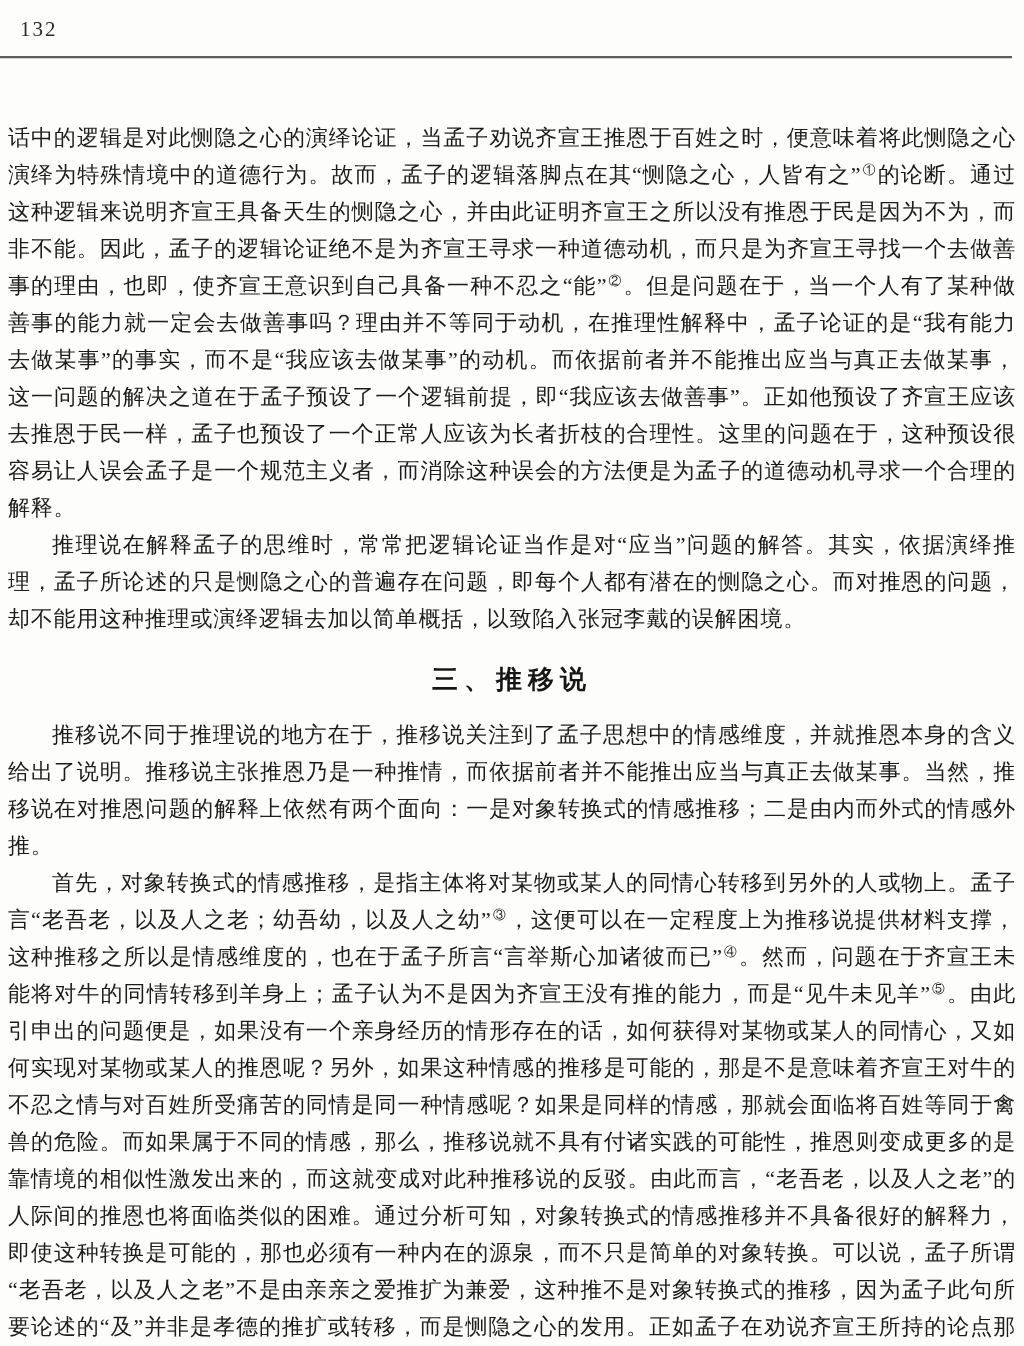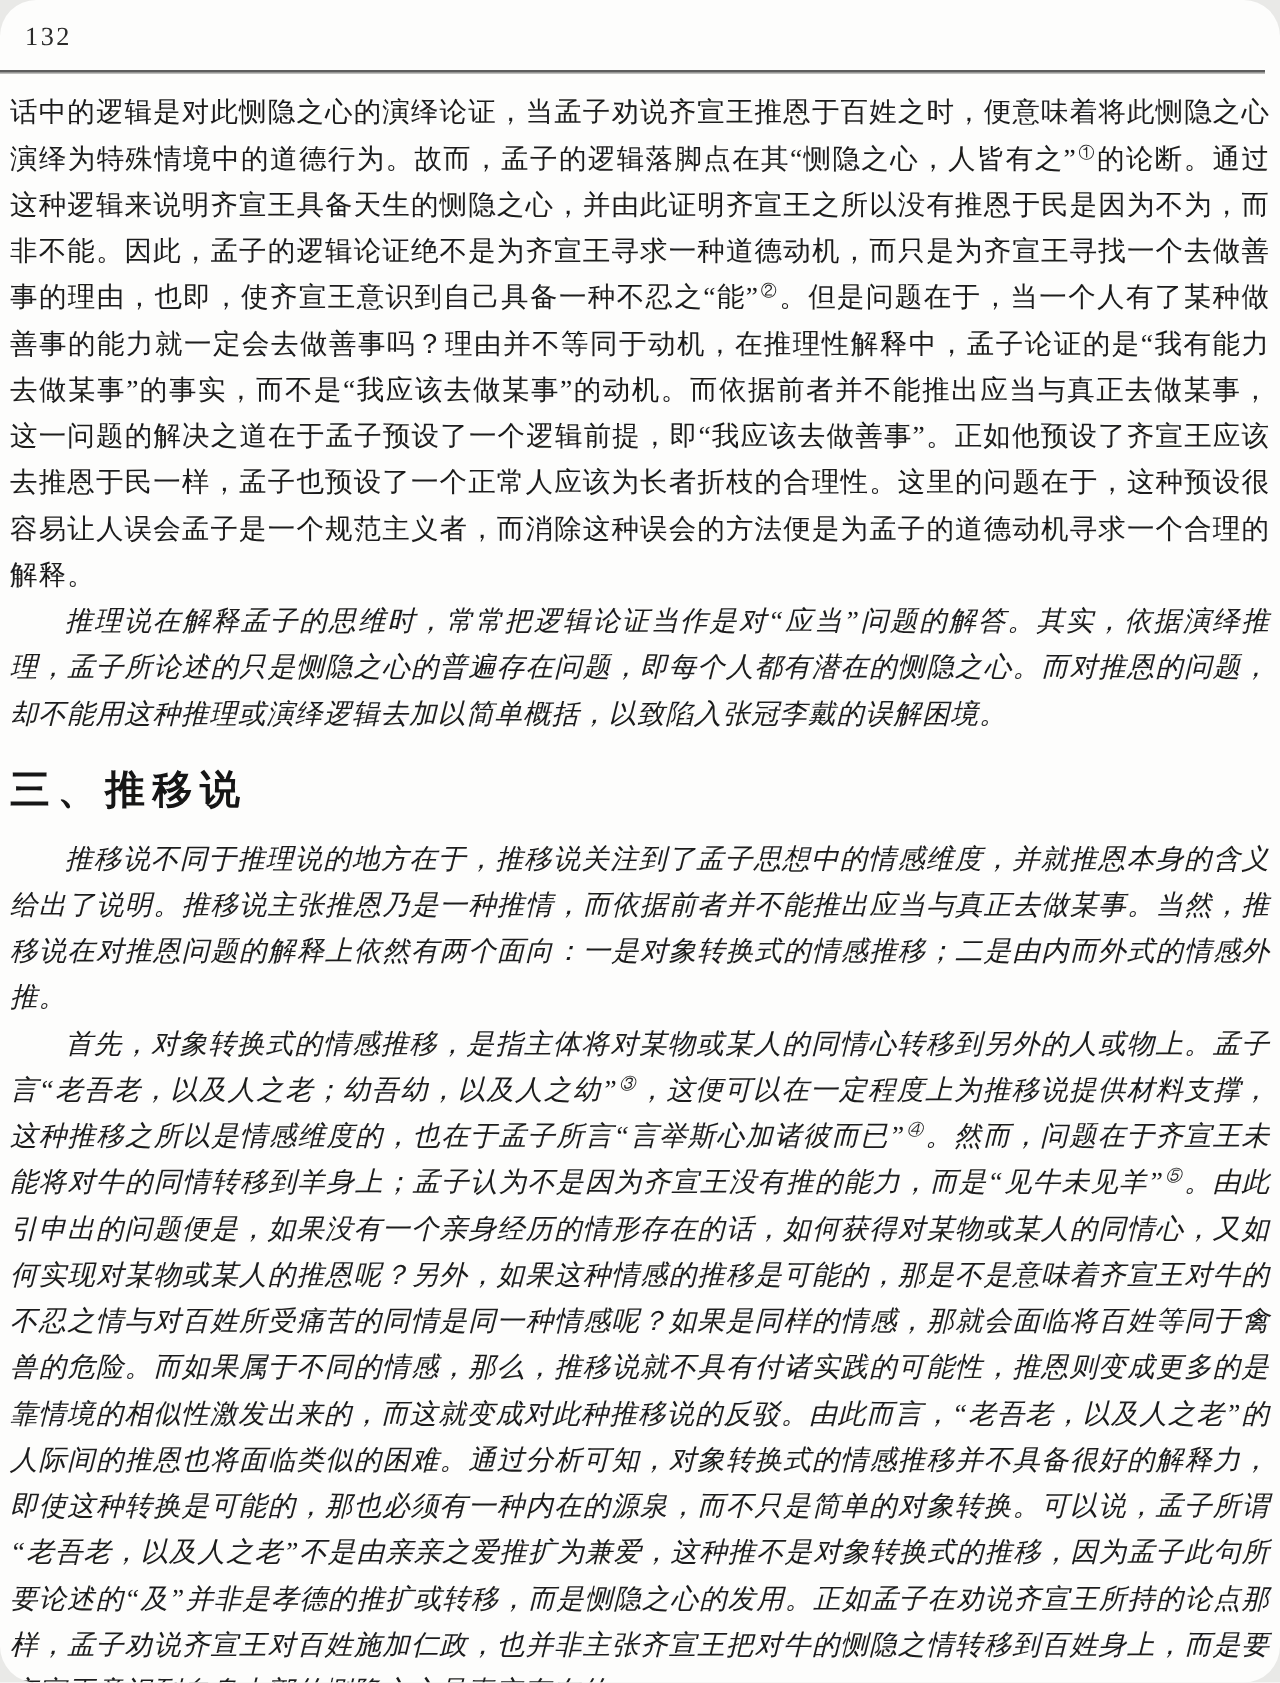--- a/index.html
+++ b/index.html
@@ -10,21 +10,20 @@
   }
   .page{
     position:relative;
     width:1024px;
     height:1346px;
     margin:0 auto;
     background:#fdfdfc;
     color:#1c1c1c;
     overflow:hidden;
     box-sizing:border-box;
-    border-radius:29px;
   }
   
   .page-header{
     position:relative;
     height:30px;
     padding-top:14px;
     font-size:21px;
     line-height:30px;
     color:#2a2a2a;
   }
@@ -48,31 +47,32 @@
   
   .article-body{
     padding:12px 8px 0 8px;
     font-size:22px;
     line-height:37px;
     letter-spacing:0.8px;
     text-align:justify;
     text-justify:inter-ideograph;
   }
   .article-body p{margin:0;}
-  .article-body p.indent{text-indent:2em;font-style:italic;}
-  .article-body p.noindent{text-indent:0;}
+  .article-body p.indent{text-indent:2em;}
+  .article-body p.noindent{text-indent:0;margin-top:48px;}
   .article-body sup{
     font-size:0.58em;
     line-height:0;
     vertical-align:super;
     margin:0 1px;
   }
   .section-heading{
     margin:24px 0 18px 0;
-    font-size:32px;
+    text-align:center;
+    font-size:26px;
     font-weight:700;
     letter-spacing:6px;
     color:#161616;
   }
 </style>
 </head>
 <body>
 
 <div class="page">
   <header class="page-header">

